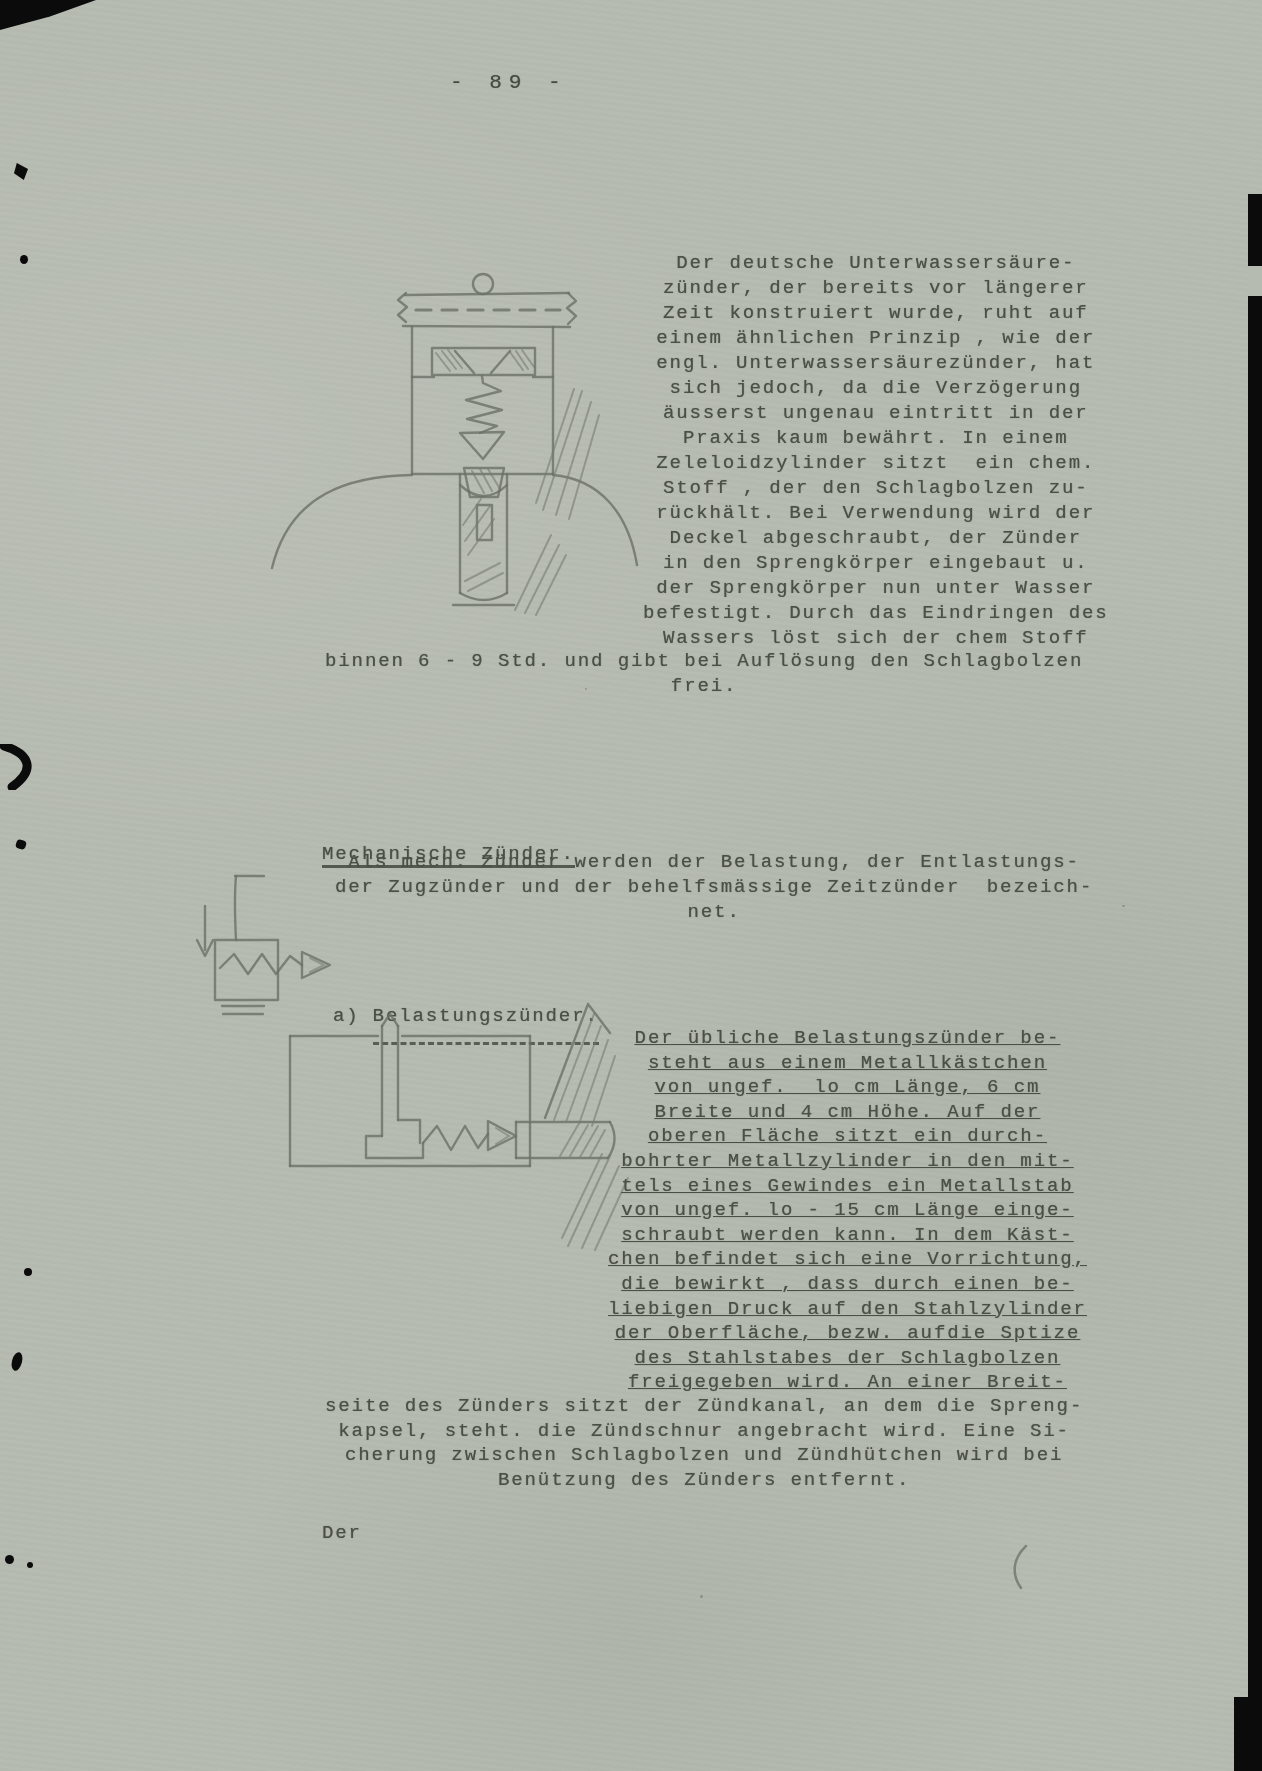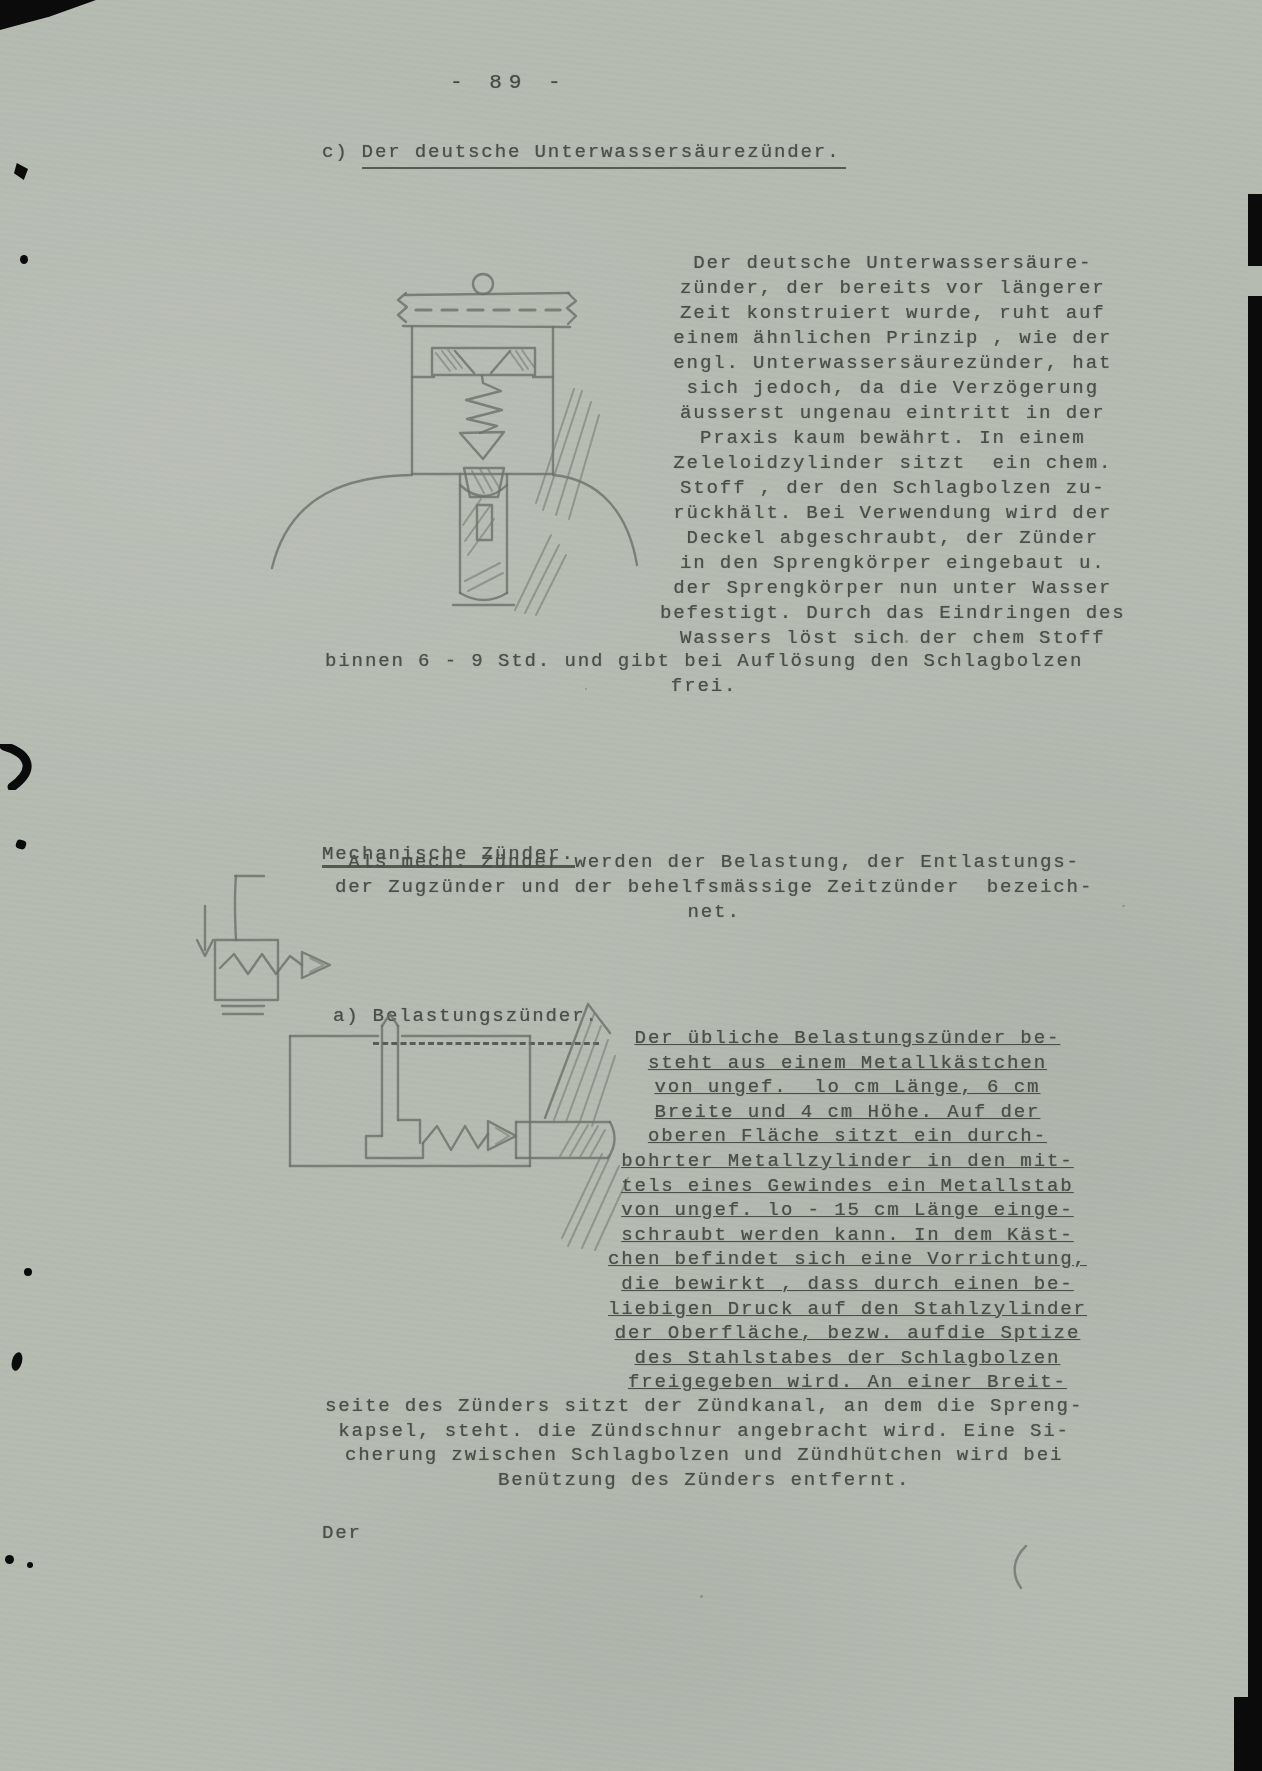--- a/index.html
+++ b/index.html
@@ -31,21 +31,20 @@
   .art{position:absolute;background:#0b0b0b;}
   .speck{position:absolute;background:#5f655b;border-radius:50%;opacity:.45;}
 </style>
 </head>
 <body>
 
 <div class="page">
 
   <div class="typed pagenum" style="left:450px;top:70px;">- 89 -</div>
 
-  <div class="typed" style="left:322px;top:140px;"><span class="prefix">c)</span><span class="u1">Der deutsche Unterwassersäurezünder.</span></div>
 
   <svg class="fig" style="left:260px;top:263px;" width="390" height="360" viewBox="0 0 390 360">
     <g>
       <circle class="pe" cx="223" cy="21" r="10"></circle>
     </g>
     <g>
       <path class="pe" d="M145,32 L309,30"></path>
       <path class="pe" d="M143,63 L310,64"></path>
       <path class="pe" d="M146,30 l-8,7 l9,7 l-9,8 l8,7"></path>
       <path class="pe" d="M308,30 l8,8 l-9,7 l9,8 l-8,8"></path>
@@ -86,21 +85,21 @@
     <g>
       <path class="pe" d="M12,305 C30,230 90,213 152,212"></path>
       <path class="pe" d="M293,212 C338,216 368,248 377,302"></path>
     </g>
     <g>
       <path class="ph" d="M322,128 L283,247 M331,139 L296,252 M339,152 L309,256 M314,126 L276,240"></path>
       <path class="ph" d="M291,272 L255,347 M299,282 L265,350 M306,292 L276,352"></path>
     </g>
   </svg>
 
-  <div class="typed" style="left:660px;top:251px;">Der deutsche Unterwassersäure-
+  <div class="typed" style="left:643px;top:251px;">Der deutsche Unterwassersäure-
 zünder, der bereits vor längerer
 Zeit konstruiert wurde, ruht auf
 einem ähnlichen Prinzip , wie der
 engl. Unterwassersäurezünder, hat
 sich jedoch, da die Verzögerung
 äusserst ungenau eintritt in der
 Praxis kaum bewährt. In einem
 Zeleloidzylinder sitzt  ein chem.
 Stoff , der den Schlagbolzen zu-
 rückhält. Bei Verwendung wird der

